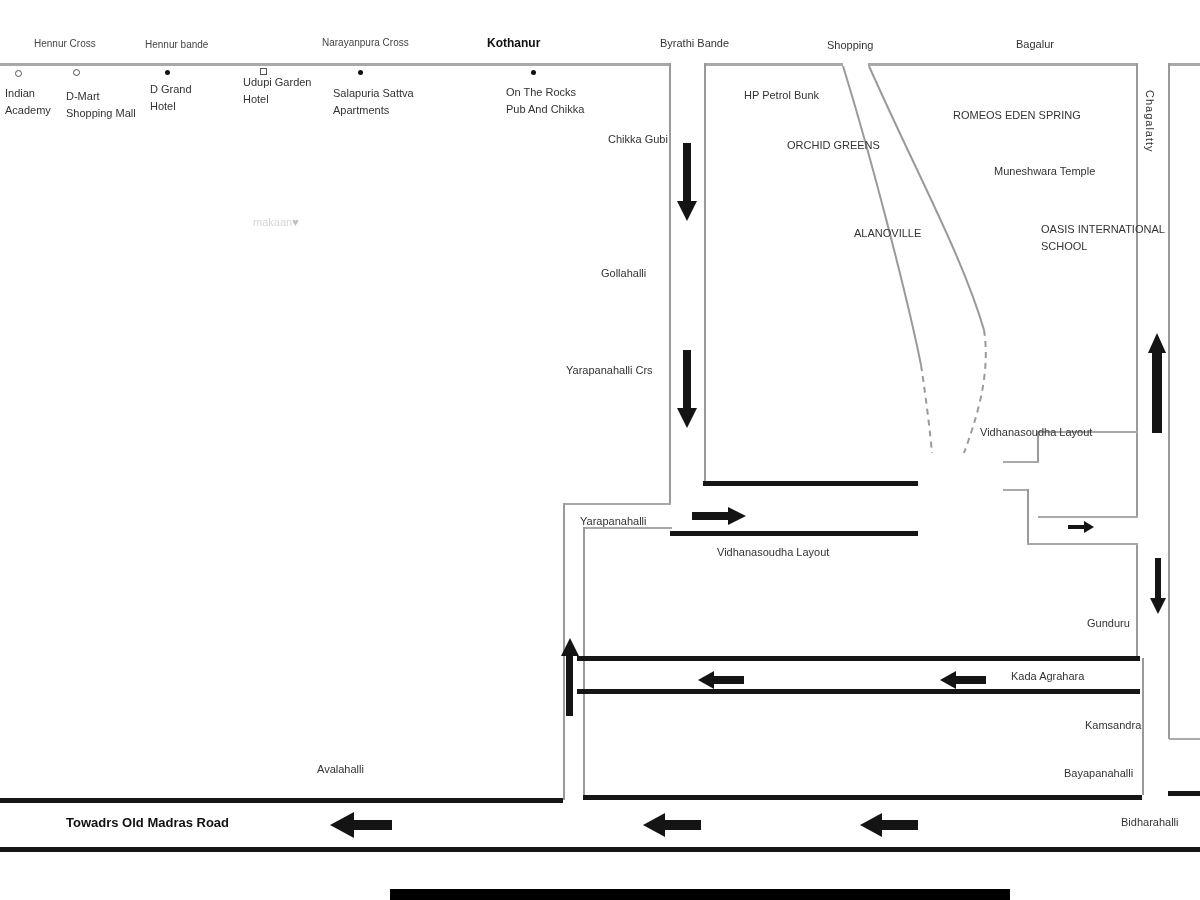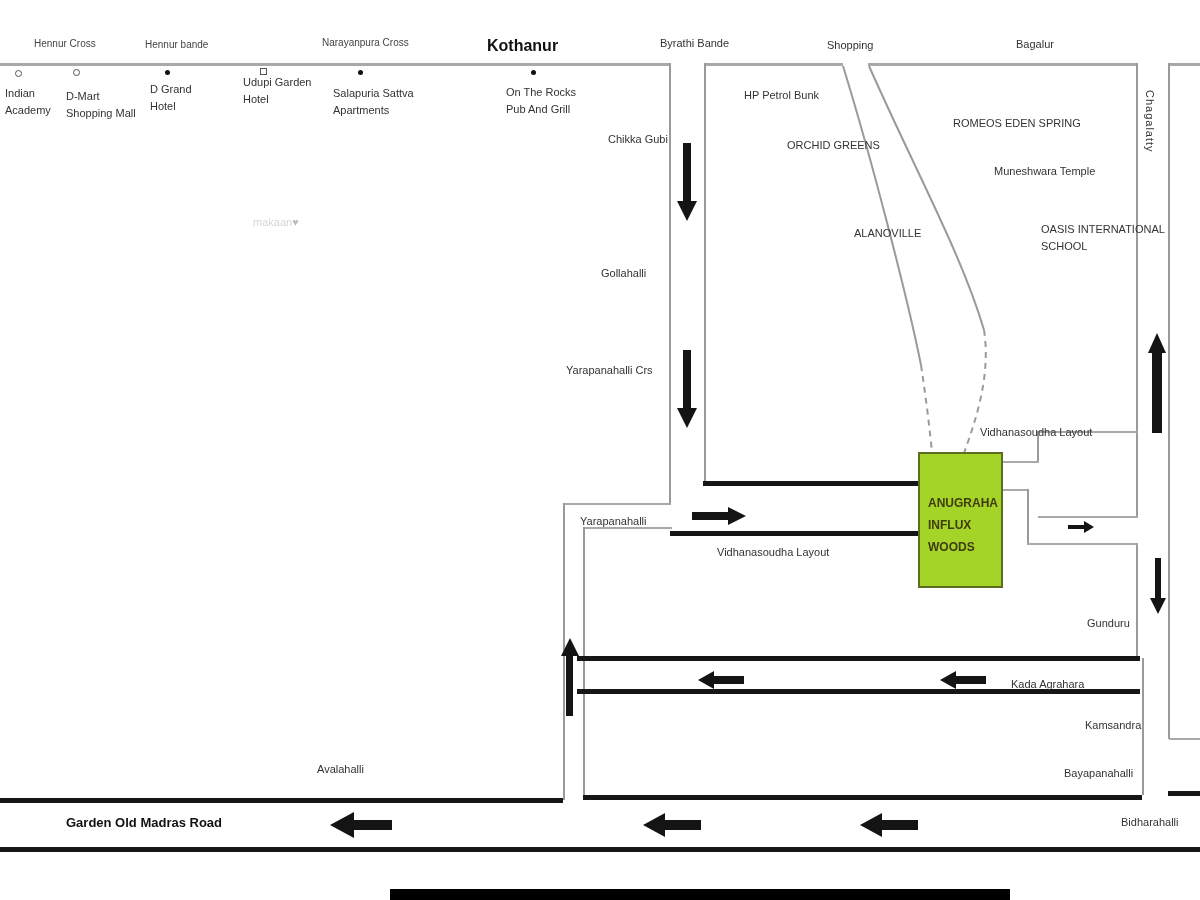--- a/index.html
+++ b/index.html
@@ -128,59 +128,56 @@
     <i class="shaft" style="left:20px;top:7px;width:38px;height:10px;"></i>
   </div>
   <div class="arrow" style="left:860px;top:813px;width:58px;height:24px;">
     <i class="head" style="left:0;top:0;border-top:12px solid transparent;border-bottom:12px solid transparent;border-right:22px solid #141414;"></i>
     <i class="shaft" style="left:20px;top:7px;width:38px;height:10px;"></i>
   </div>
 
   <span class="lbl small" style="left:34px;top:36px;text-align:right;">Hennur Cross</span>
   <span class="lbl small" style="left:145px;top:37px;">Hennur bande</span>
   <span class="lbl small" style="left:322px;top:35px;">Narayanpura Cross</span>
-  <span class="lbl bold" style="left:487px;top:34px;font-size:16px;">Kothanur</span>
+  <span class="lbl bold" style="left:487px;top:34px;font-size:12px;">Kothanur</span>
   <span class="lbl" style="left:660px;top:35px;">Byrathi Bande</span>
   <span class="lbl" style="left:827px;top:37px;">Shopping</span>
   <span class="lbl" style="left:1016px;top:36px;">Bagalur</span>
 
   <span class="lbl" style="left:5px;top:85px;">Indian
 Academy</span>
   <span class="lbl" style="left:66px;top:88px;">D-Mart
 Shopping Mall</span>
   <span class="lbl" style="left:150px;top:81px;">D Grand
 Hotel</span>
   <span class="lbl" style="left:243px;top:74px;">Udupi Garden
 Hotel</span>
   <span class="lbl" style="left:333px;top:85px;">Salapuria Sattva
 Apartments</span>
   <span class="lbl" style="left:506px;top:84px;">On The Rocks
-Pub And Grill</span>
+Pub And Chikka</span>
   <span class="lbl" style="left:608px;top:131px;">Chikka Gubi</span>
   <span class="lbl" style="left:744px;top:87px;">HP Petrol Bunk</span>
   <span class="lbl" style="left:787px;top:137px;">ORCHID GREENS</span>
-  <span class="lbl" style="left:953px;top:107px;margin-top:8px;">ROMEOS EDEN SPRING</span>
+  <span class="lbl" style="left:953px;top:107px;">ROMEOS EDEN SPRING</span>
   <span class="lbl" style="left:994px;top:163px;">Muneshwara Temple</span>
   <span class="lbl" style="left:854px;top:205px;margin-top:20px;">ALANOVILLE</span>
   <span class="lbl" style="left:1004px;top:221px;margin-left:37px;">OASIS INTERNATIONAL
 SCHOOL</span>
   <span class="lbl" style="left:601px;top:265px;">Gollahalli</span>
   <span class="lbl" style="left:566px;top:362px;">Yarapanahalli Crs</span>
   <span class="lbl" style="left:980px;top:424px;">Vidhanasoudha Layout</span>
   <span class="lbl" style="left:580px;top:513px;">Yarapanahalli</span>
   <span class="lbl" style="left:717px;top:544px;">Vidhanasoudha Layout</span>
   <span class="lbl" style="left:1087px;top:615px;">Gunduru</span>
-  <span class="lbl" style="left:1011px;top:668px;margin-top:8px;">Kada Agrahara</span>
+  <span class="lbl" style="left:1011px;top:668px;">Kada Agrahara</span>
   <span class="lbl" style="left:1085px;top:717px;">Kamsandra</span>
   <span class="lbl" style="left:1064px;top:765px;">Bayapanahalli</span>
   <span class="lbl" style="left:317px;top:761px;">Avalahalli</span>
-  <span class="lbl bold" style="left:66px;top:813px;font-size:13px;">Garden Old Madras Road</span>
+  <span class="lbl bold" style="left:66px;top:813px;font-size:13px;">Towadrs Old Madras Road</span>
   <span class="lbl" style="left:1121px;top:814px;">Bidharahalli</span>
 
   <span id="chagalatty">Chagalatty</span>
 
-  <div id="project-box">ANUGRAHA
-INFLUX
-WOODS</div>
 
   <span id="watermark"><span>makaan</span><span class="heart">♥</span></span>
 
 </div>
 
 </body></html>

